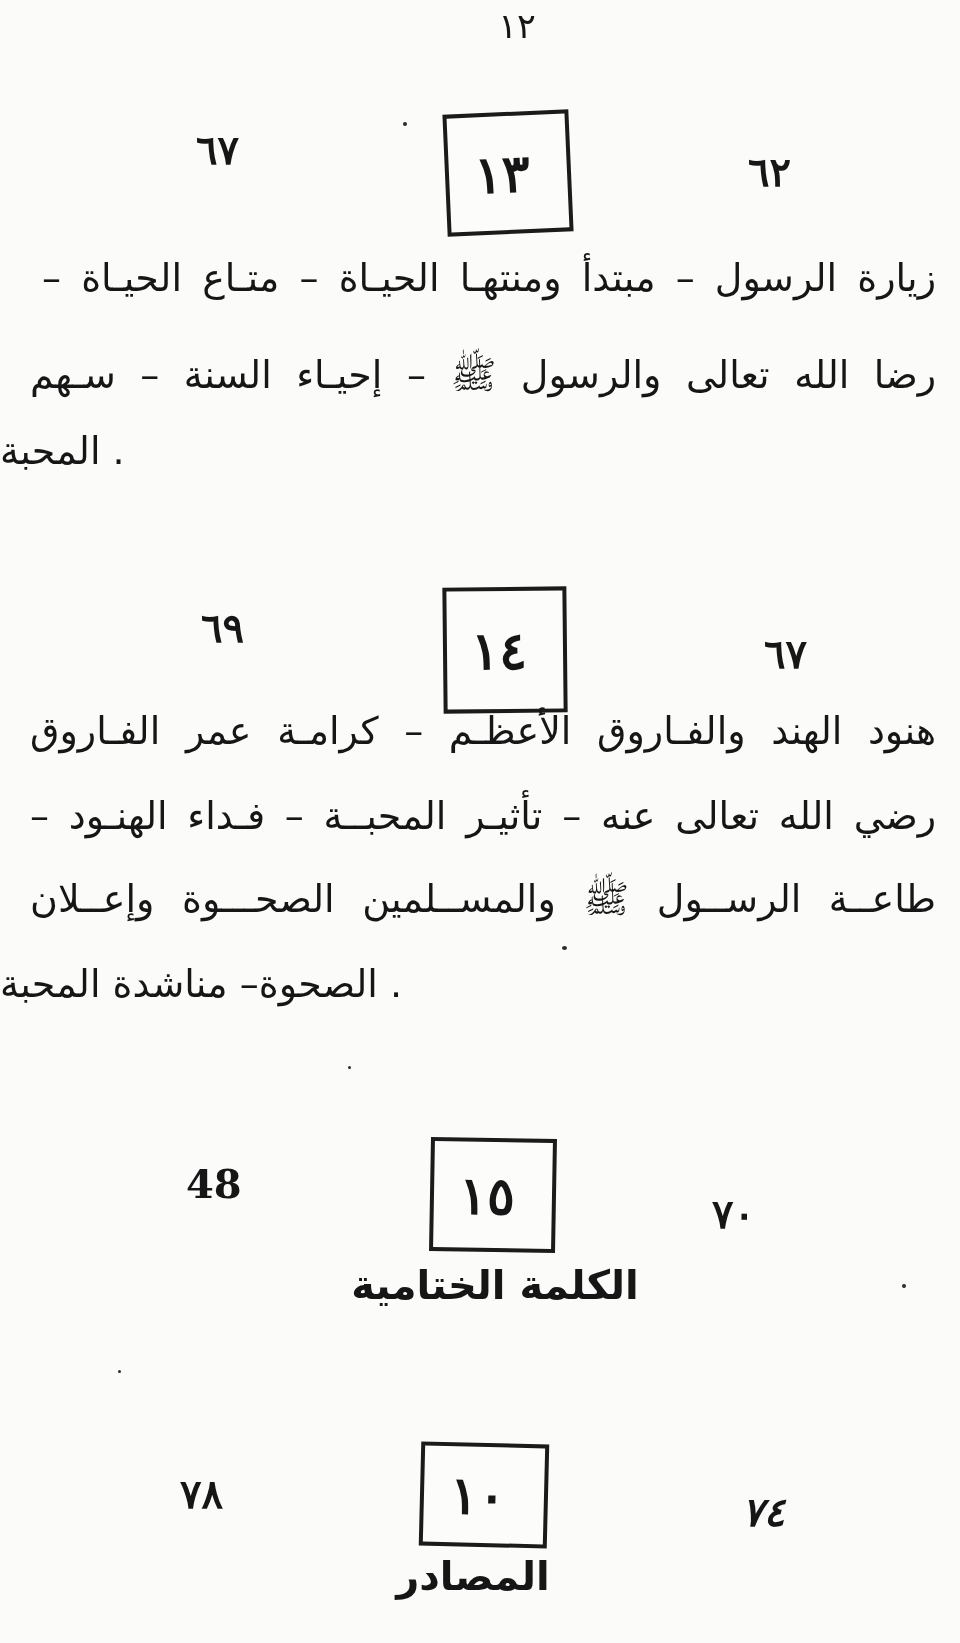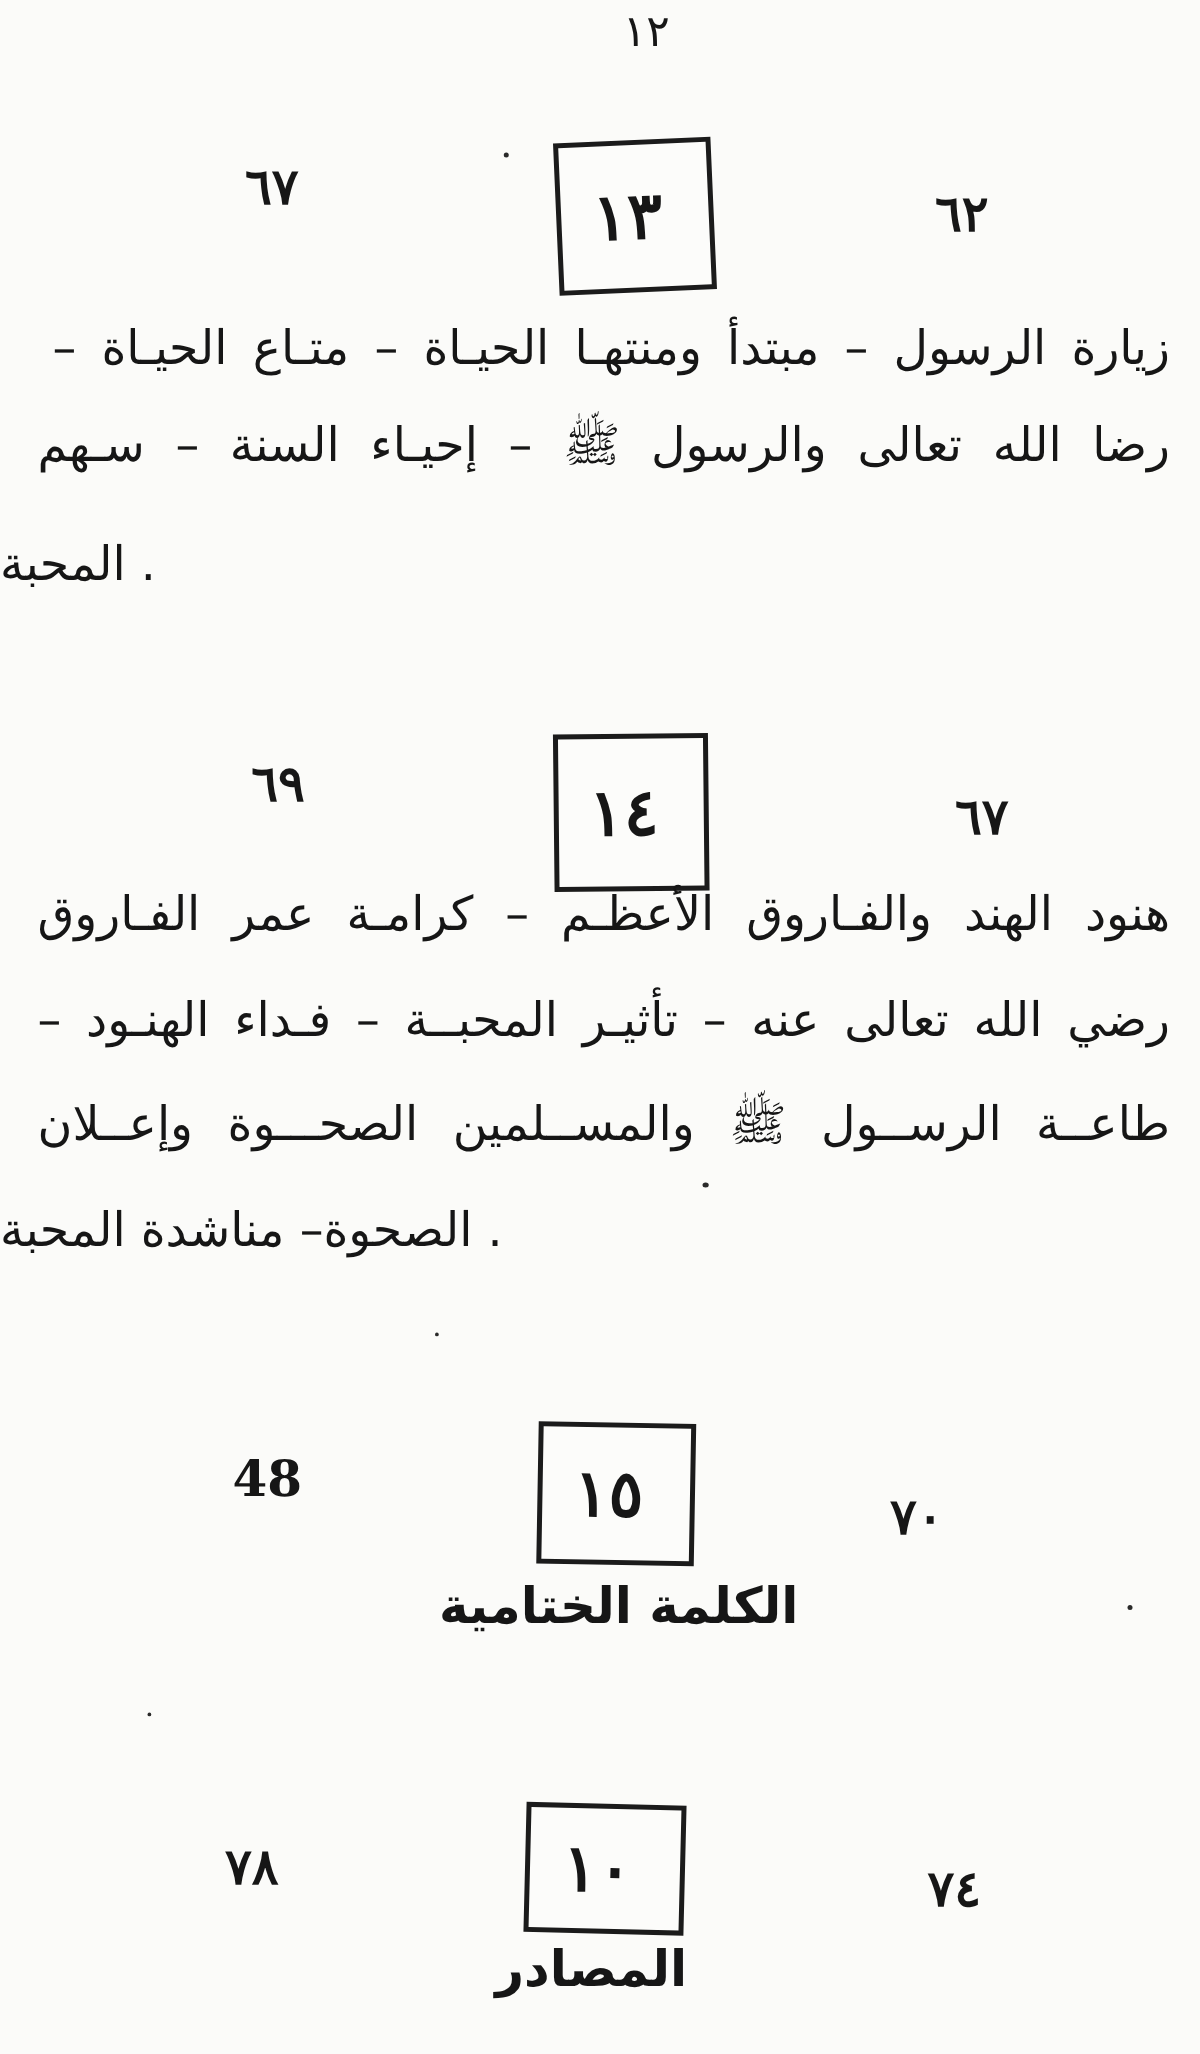--- a/index.html
+++ b/index.html
@@ -41,39 +41,39 @@
   .caption{
     position:absolute;font-size:40px;font-weight:bold;direction:rtl;
     text-align:center;
   }
   .speck{position:absolute;background:#2a2a2a;border-radius:50%;}
   
   .box13{left:445px;top:112px;width:118px;height:114px;transform:rotate(-2.5deg);}
   .n13-left{left:196px;top:126px;}
   .n13-right{left:748px;top:148px;}
   .l13-1{top:247px;margin-left:12px;}
-  .l13-2{top:325px;}
+  .l13-2{top:344px;}
   .l13-3{left:602px;top:420px;font-size:38px;}
   
   .box14{left:443px;top:587px;width:116px;height:118px;transform:rotate(-0.6deg);}
   .n14-left{left:201px;top:604px;}
   .n14-right{left:764px;top:630px;}
   .l14-1{top:700px;}
   .l14-2{top:785px;}
   .l14-3{top:868px;}
   .l14-4{right:28px;top:953px;}
   
   .box15{left:430px;top:1138px;width:118px;height:106px;transform:rotate(1deg);}
   .n15-left{left:186px;top:1160px;}
   .n15-right{left:712px;top:1190px;}
   .cap15{left:330px;top:1262px;width:330px;}
   
   .box16{left:420px;top:1443px;width:120px;height:96px;transform:rotate(1.4deg);}
   .n16-left{left:180px;top:1470px;}
-  .n16-right{left:742px;top:1488px;}
+  .n16-right{left:742px;top:1488px;font-style:italic;}
   .cap16{left:368px;top:1553px;width:210px;}
   
   .sp1{left:403px;top:122px;width:4px;height:4px;}
   .sp2{left:562px;top:946px;width:5px;height:4px;}
   .sp3{left:348px;top:1066px;width:3px;height:3px;}
   .sp4{left:902px;top:1284px;width:4px;height:4px;}
   .sp5{left:118px;top:1370px;width:3px;height:3px;}
 </style>
 </head>
 <body>

